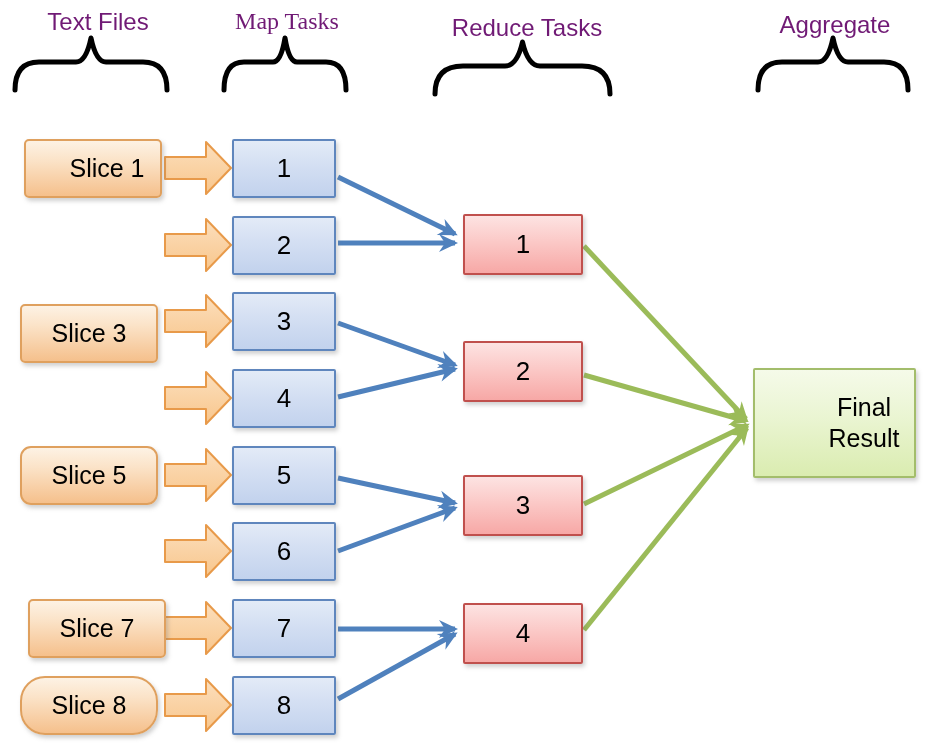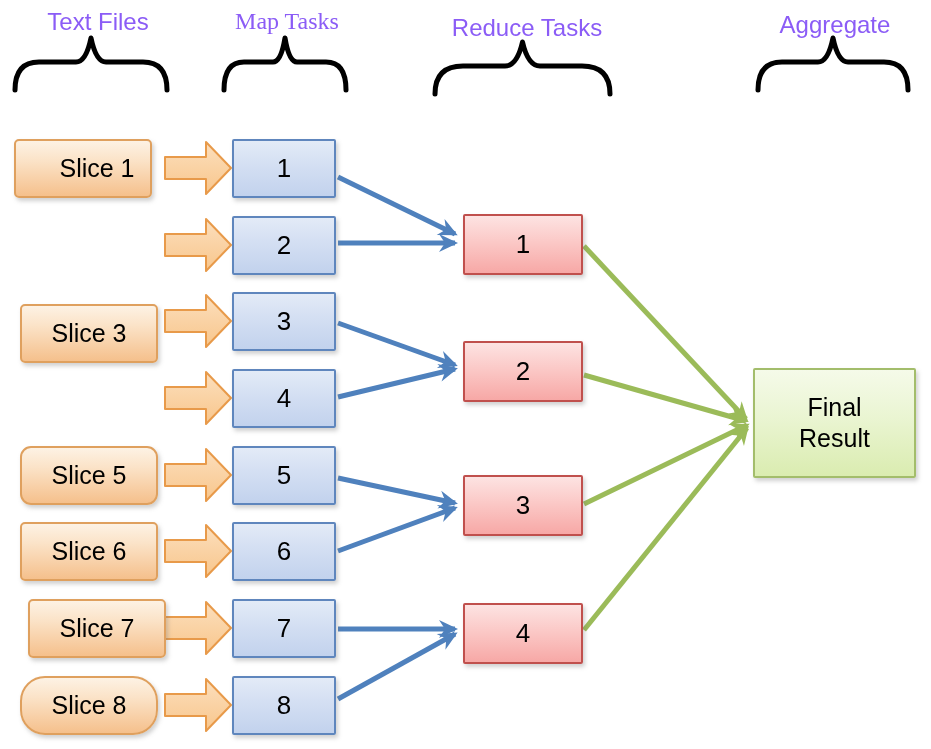--- a/index.html
+++ b/index.html
@@ -1,21 +1,21 @@
 <!DOCTYPE html>
 <html><head>
 <meta charset="utf-8">
 <style>
   html,body{margin:0;padding:0;background:#ffffff;}
   #stage{
     position:relative;width:931px;height:749px;background:#ffffff;overflow:hidden;
     font-family:"Liberation Sans",sans-serif;color:#000;
   }
   .hdr{
-    position:absolute;text-align:center;font-size:24px;font-weight:400;color:#8b5cf6;
+    position:absolute;text-align:center;font-size:24px;font-weight:400;color:#701a75;
     white-space:nowrap;
   }
   svg#overlay{position:absolute;left:0;top:0;z-index:1;}
   .box{
     position:absolute;z-index:2;display:flex;align-items:center;justify-content:center;
     box-sizing:border-box;text-align:center;
   }
   .slice{
     width:138px;height:59px;border:2px solid #dfa05e;border-radius:5px;
     background:linear-gradient(to bottom,#fdf2e4 0%,#fbe3c8 35%,#f5c08c 100%);
@@ -31,21 +31,21 @@
   .reduce{
     width:120px;height:61px;border:2px solid #c0504d;border-radius:2px;
     background:linear-gradient(to bottom,#fde3e2 0%,#fbc9c7 45%,#f7a8a6 100%);
     box-shadow:2px 3px 4px rgba(120,120,120,0.35);
     font-size:26px;
   }
   .final{
     width:163px;height:110px;border:2px solid #a3bd6b;border-radius:2px;
     background:linear-gradient(to bottom,#f5fae9 0%,#eaf5d2 45%,#daecb0 100%);
     box-shadow:2px 3px 4px rgba(120,120,120,0.35);
-    font-size:25px;line-height:1.25;
+    font-size:25px;line-height:1.25;justify-content:flex-end;
   }
   .final .lbl{width:100px;}
 </style>
 </head>
 <body>
 
 <div id="stage">
 
   <div class="hdr" style="left:18px;top:8px;width:160px;">Text Files</div>
   <div class="hdr" style="left:207px;top:8px;width:160px;font-family:Liberation Serif, serif;">Map Tasks</div>
@@ -96,31 +96,28 @@
     </g>
 
     <g stroke="#9bbb59" stroke-width="5" fill="none">
       <line x1="584" y1="246" x2="746" y2="419" marker-end="url(#greenHead)"></line>
       <line x1="584" y1="375" x2="746" y2="421" marker-end="url(#greenHead)"></line>
       <line x1="584" y1="504" x2="747" y2="425" marker-end="url(#greenHead)"></line>
       <line x1="584" y1="630" x2="747" y2="428" marker-end="url(#greenHead)"></line>
     </g>
   </svg>
 
-  <div class="box slice" style="left:14px;top:139px;padding-left:28px;">
+  <div class="box slice" style="left:24px;top:139px;padding-left:28px;">
       <span>Slice 1</span>
     </div>
   <div class="box slice" style="left:20px;top:304px;">
       <span>Slice 3</span>
     </div>
   <div class="box slice" style="left:20px;top:446px;border-radius:11px;">
       <span>Slice 5</span>
-    </div>
-  <div class="box slice" style="left:20px;top:522px;">
-      <span>Slice 6</span>
     </div>
   <div class="box slice" style="left:20px;top:599px;margin-left:8px;">
       <span>Slice 7</span>
     </div>
   <div class="box slice" style="left:20px;top:676px;border-radius:25px;">
       <span>Slice 8</span>
     </div>
 
   <div class="box map" style="left:232px;top:139px;">
       <span>1</span>

